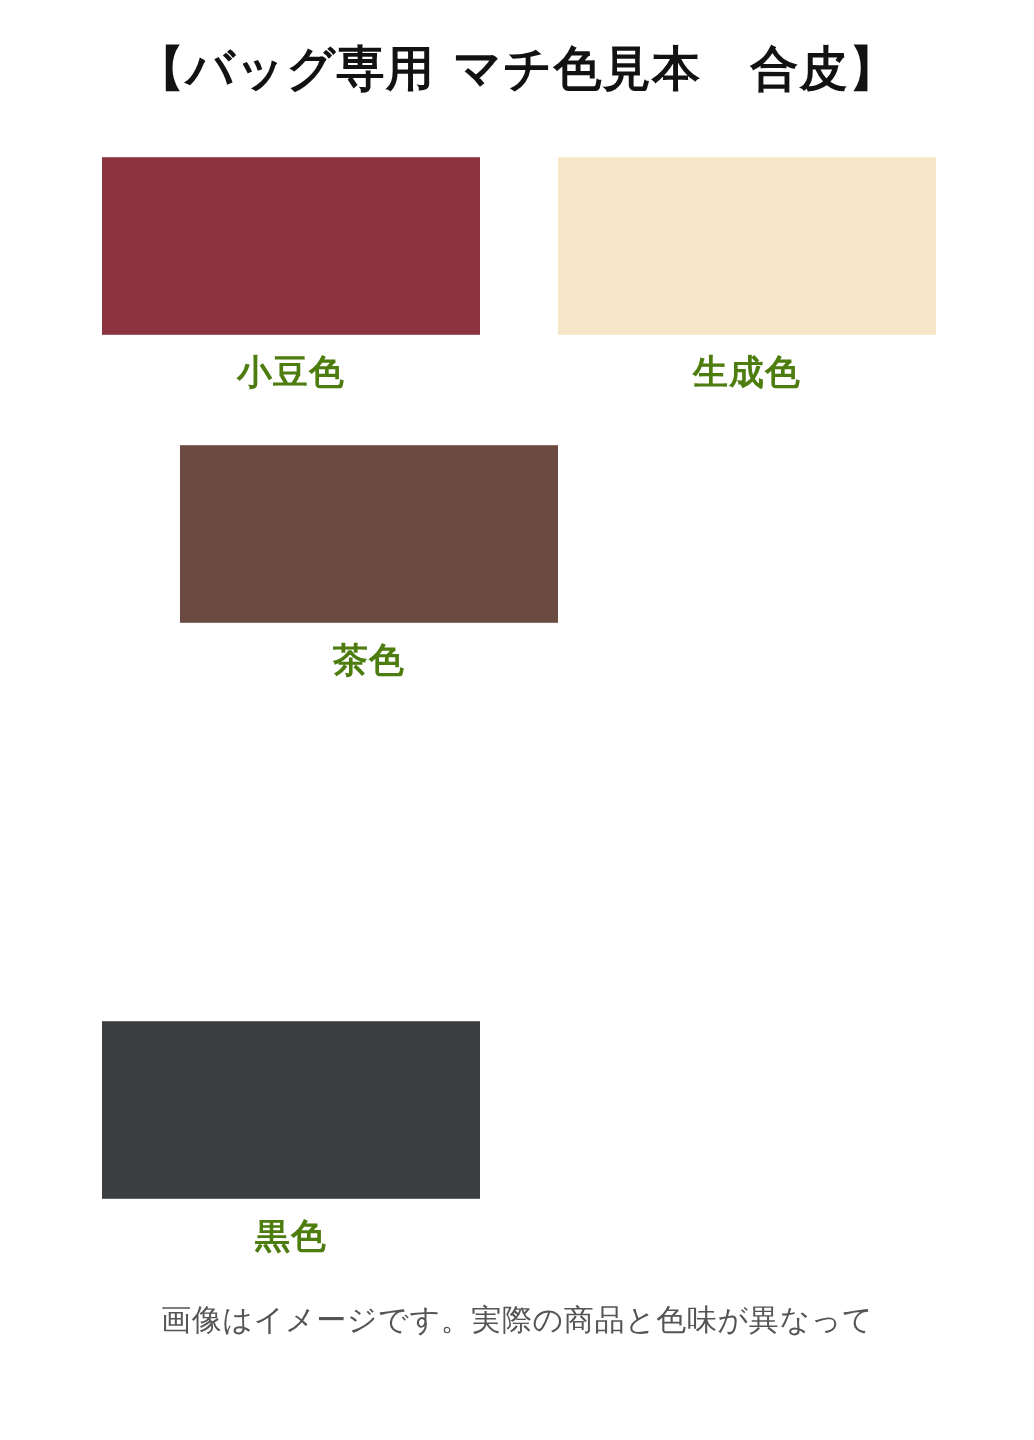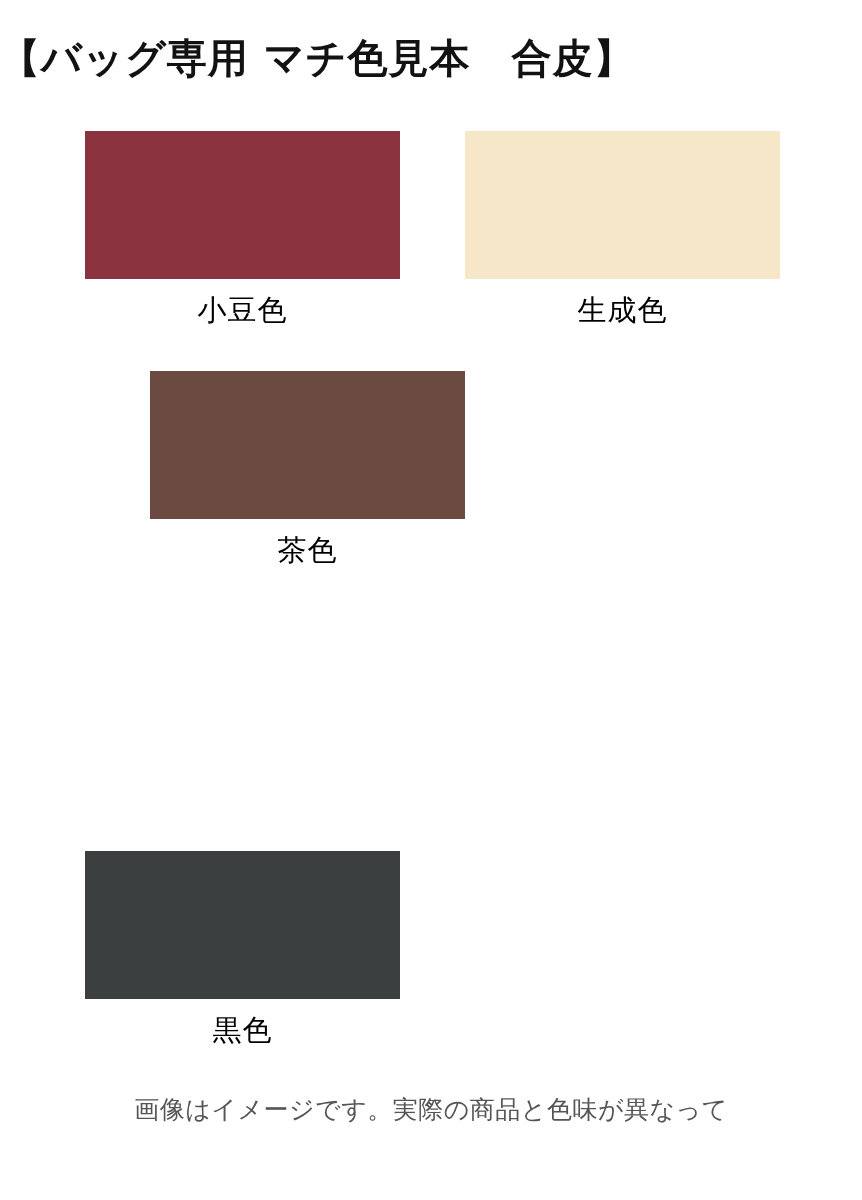--- a/index.html
+++ b/index.html
@@ -21,21 +21,21 @@
     background: #ffffff;
     box-sizing: border-box;
   }
 
   
   .title-bar {
     position: absolute;
     left: 0;
     top: 32px;
     width: 862px;
-    text-align: left;
+    text-align: center;
   }
   .title-text {
     display: inline-block;
     font-size: 40px;
     line-height: 52px;
     font-weight: bold;
     color: #121212;
     letter-spacing: 1px;
     white-space: pre;
   }
@@ -68,42 +68,41 @@
   }
   .swatch-chip {
     width: 315px;
     height: 148px;
     display: block;
   }
   .swatch-label {
     margin-top: 14px;
     font-size: 29px;
     line-height: 34px;
-    font-weight: normal;
-    color: #000000;
+    font-weight: bold;
+    color: #4d7c0f;
     letter-spacing: 1px;
     text-align: left;
     white-space: nowrap;
   }
 
   
   .footer-note {
     position: absolute;
     left: 0;
     top: 1078px;
     width: 862px;
     text-align: center;
   }
   .footer-line {
     font-size: 25px;
     line-height: 44px;
     color: #555555;
     letter-spacing: 0.5px;
     white-space: pre;
-    margin-top: 10px;
   }
 </style>
 </head>
 <body>
 
 <div class="page">
 
   <div class="title-bar">
     <span class="title-text">【バッグ専用 マチ色見本　合皮】</span>
   </div>

